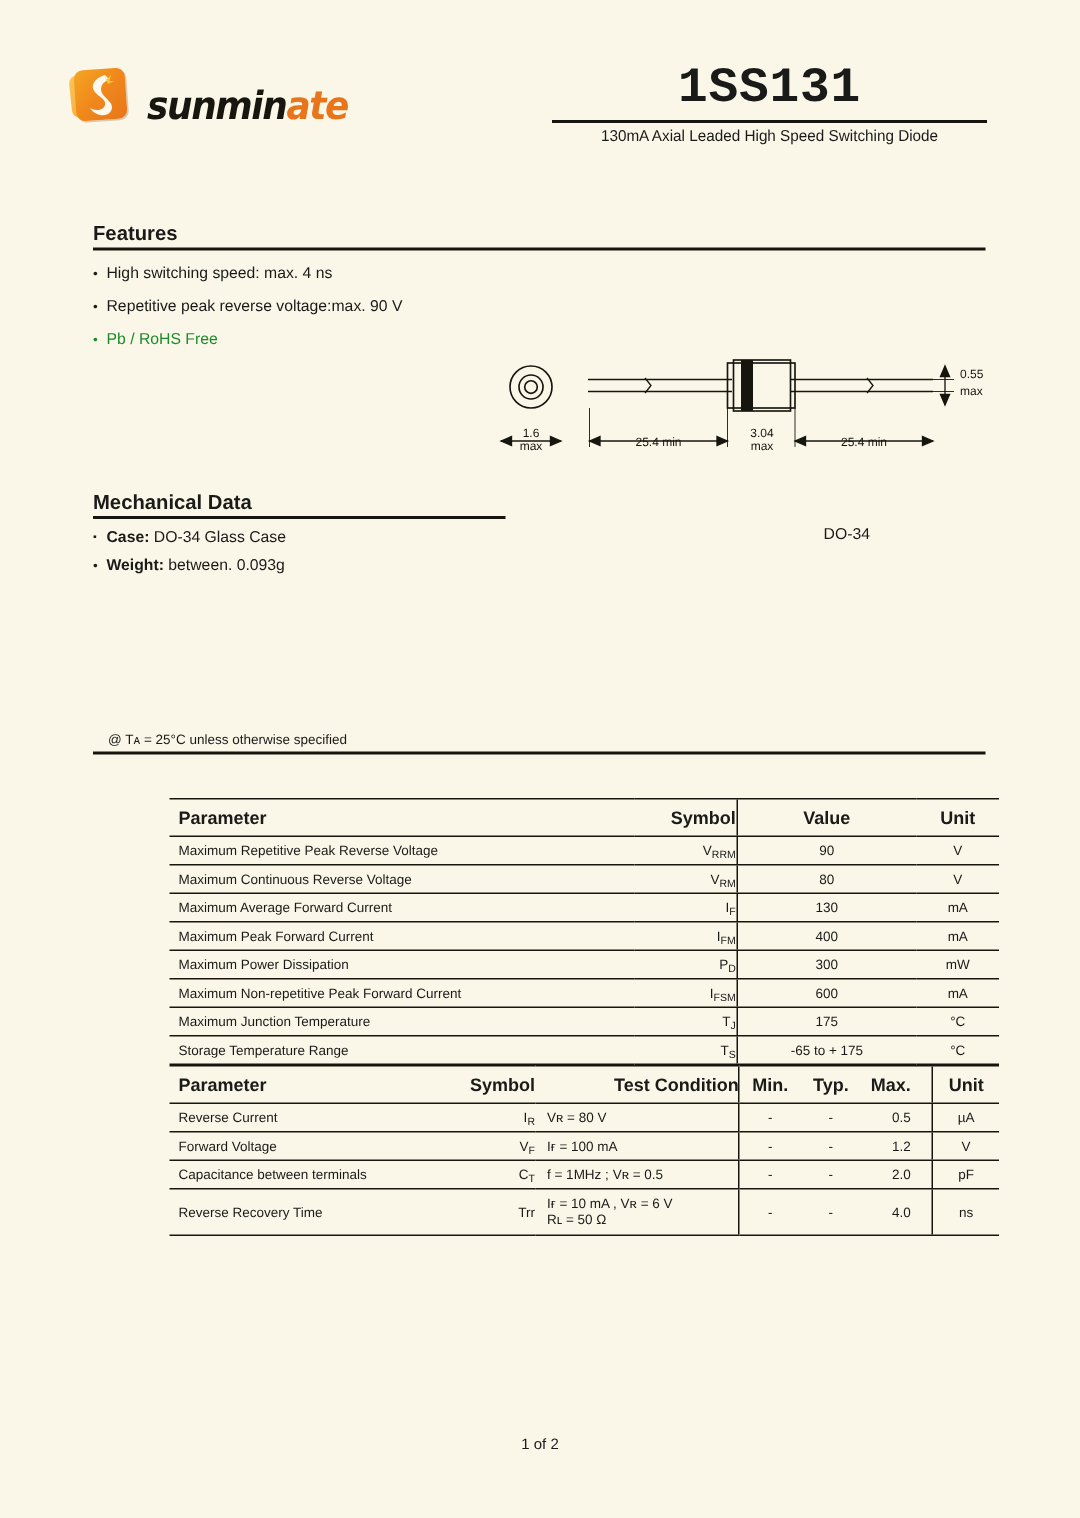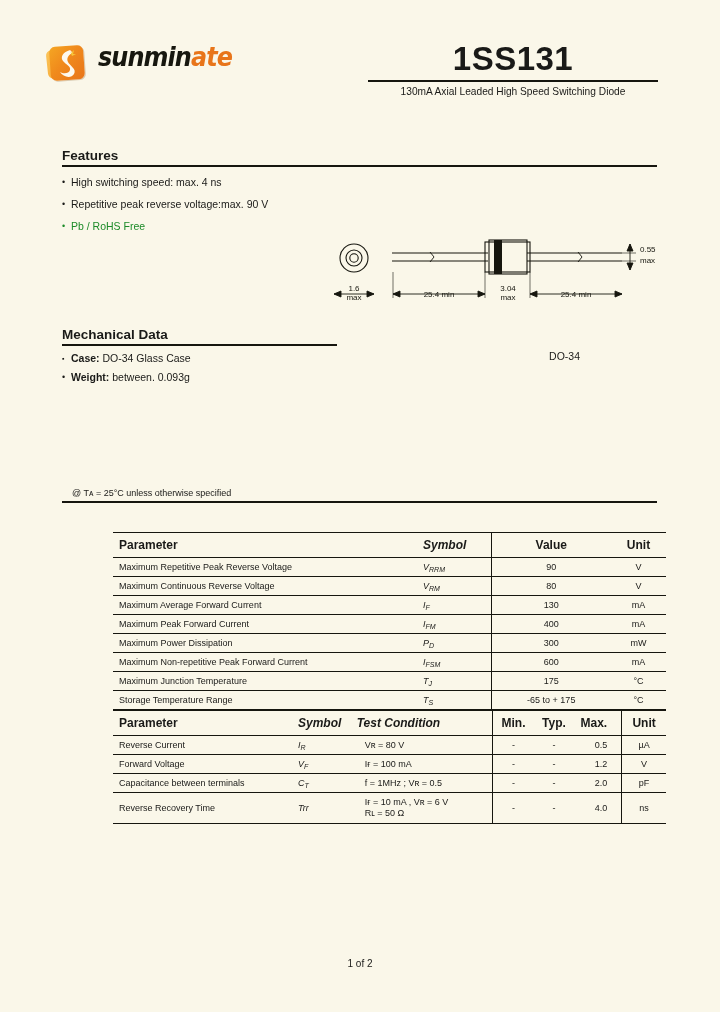--- a/index.html
+++ b/index.html
@@ -26,21 +26,21 @@
   .header {
     position: absolute;
     left: 0; top: 34px;
     width: 720px;
     height: 80px;
   }
   .logo-wrap {
     position: absolute;
     left: 46px; top: 8px;
     display: flex;
-    align-items: flex-start;
+    align-items: flex-end;
   }
   .logo-mark {
     width: 44px; height: 44px;
     position: relative;
   }
   .logo-sq {
     position: absolute;
     left: 4px; top: 4px;
     width: 34px; height: 34px;
     border-radius: 6px;
@@ -79,21 +79,21 @@
     right: 62px; top: 6px;
     width: 290px;
     text-align: right;
   }
   .part-number {
     font-size: 33px;
     font-weight: bold;
     letter-spacing: 0.5px;
     line-height: 38px;
     text-align: center;
-    font-family: Liberation Sans, sans-serif;
+    font-family: Liberation Mono, monospace;
   }
   .title-rule {
     border-bottom: 2.5px solid #16160f;
     margin-top: 2px;
   }
   .subtitle {
     font-size: 10.5px;
     line-height: 14px;
     padding-top: 2px;
     text-align: center;
@@ -195,21 +195,21 @@
     font-size: 12px;
     font-weight: bold;
     height: 24px;
     border-top: 1.6px solid #16160f;
     border-bottom: 1.1px solid #16160f;
   }
   .t1 td.p, .t2 td.p {
     text-align: left;
     padding-left: 6px;
   }
-  .t1 td.s, .t2 td.s { text-align: left; font-style: italic; }
+  .t1 td.s, .t2 td.s { text-align: right; }
   .t1 td.v { text-align: center; }
   .t1 td.u, .t2 td.u { text-align: center; }
   .t1 tbody td, .t2 tbody td {
     height: 18px;
     border-bottom: 0.8px solid #16160f;
   }
   .t1 tbody tr:last-child td { border-bottom: 1.1px solid #16160f; }
   .t1 td.s, .t1 td.v, .t1 td.u,
   .t2 td.s, .t2 td.tc, .t2 td.mn, .t2 td.tp, .t2 td.mx, .t2 td.u {
     white-space: nowrap;

